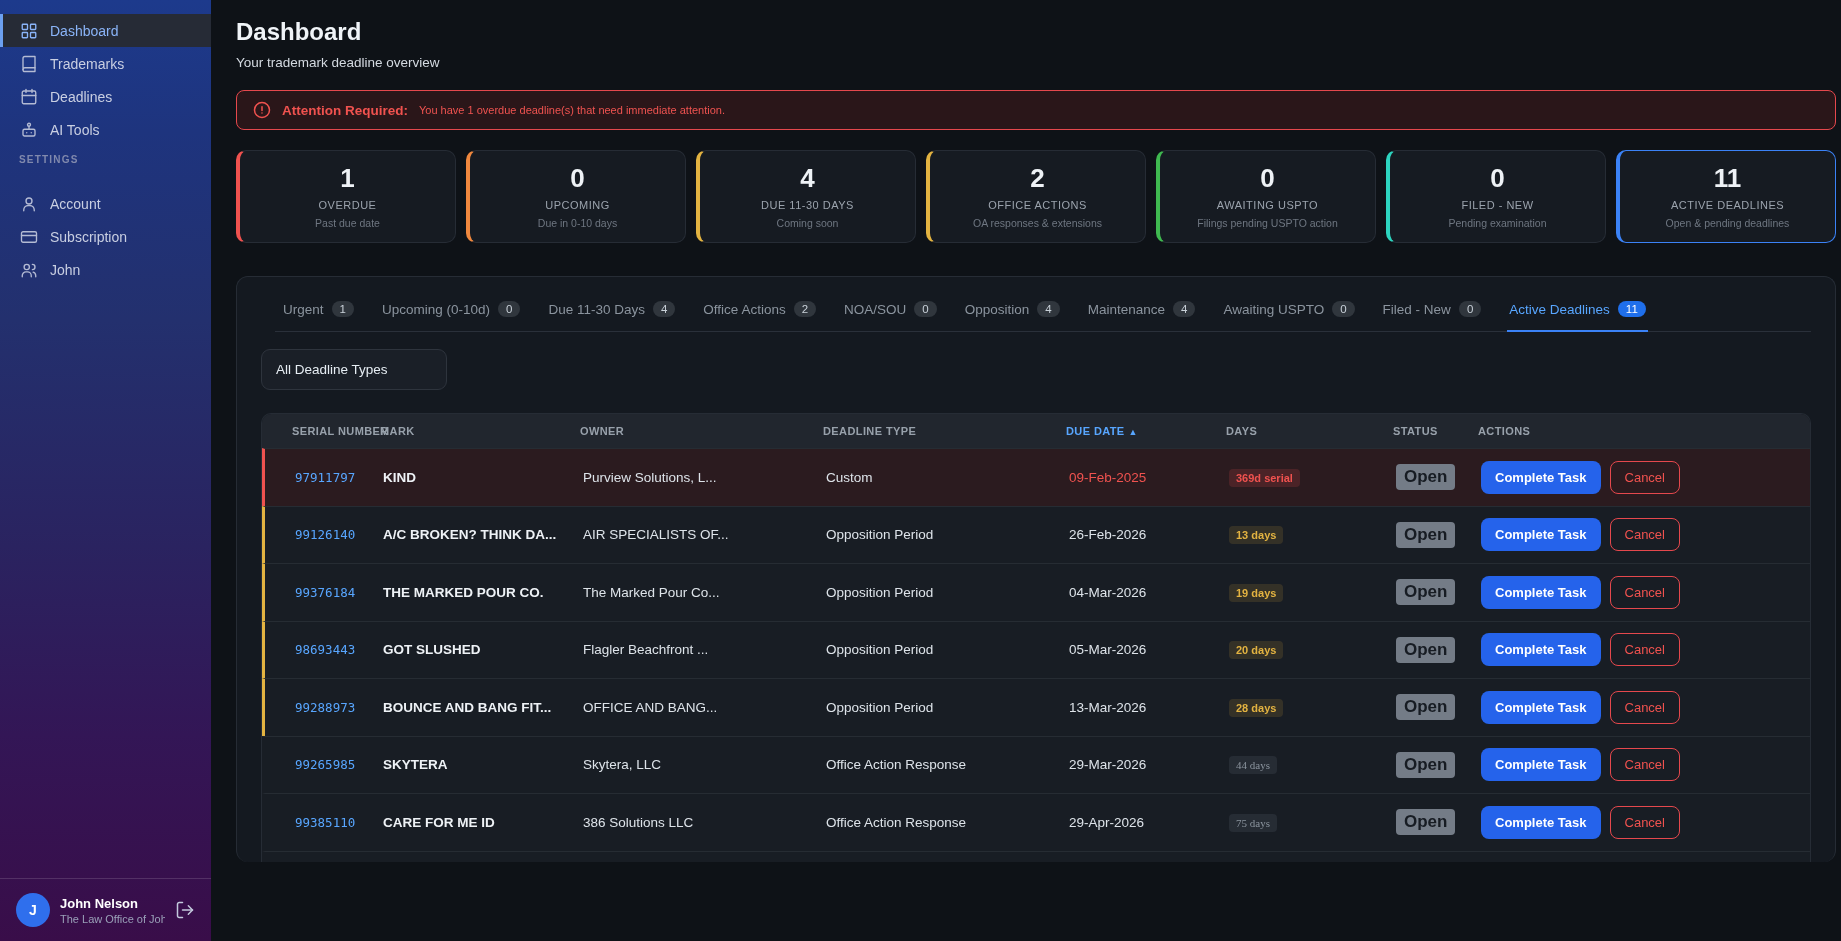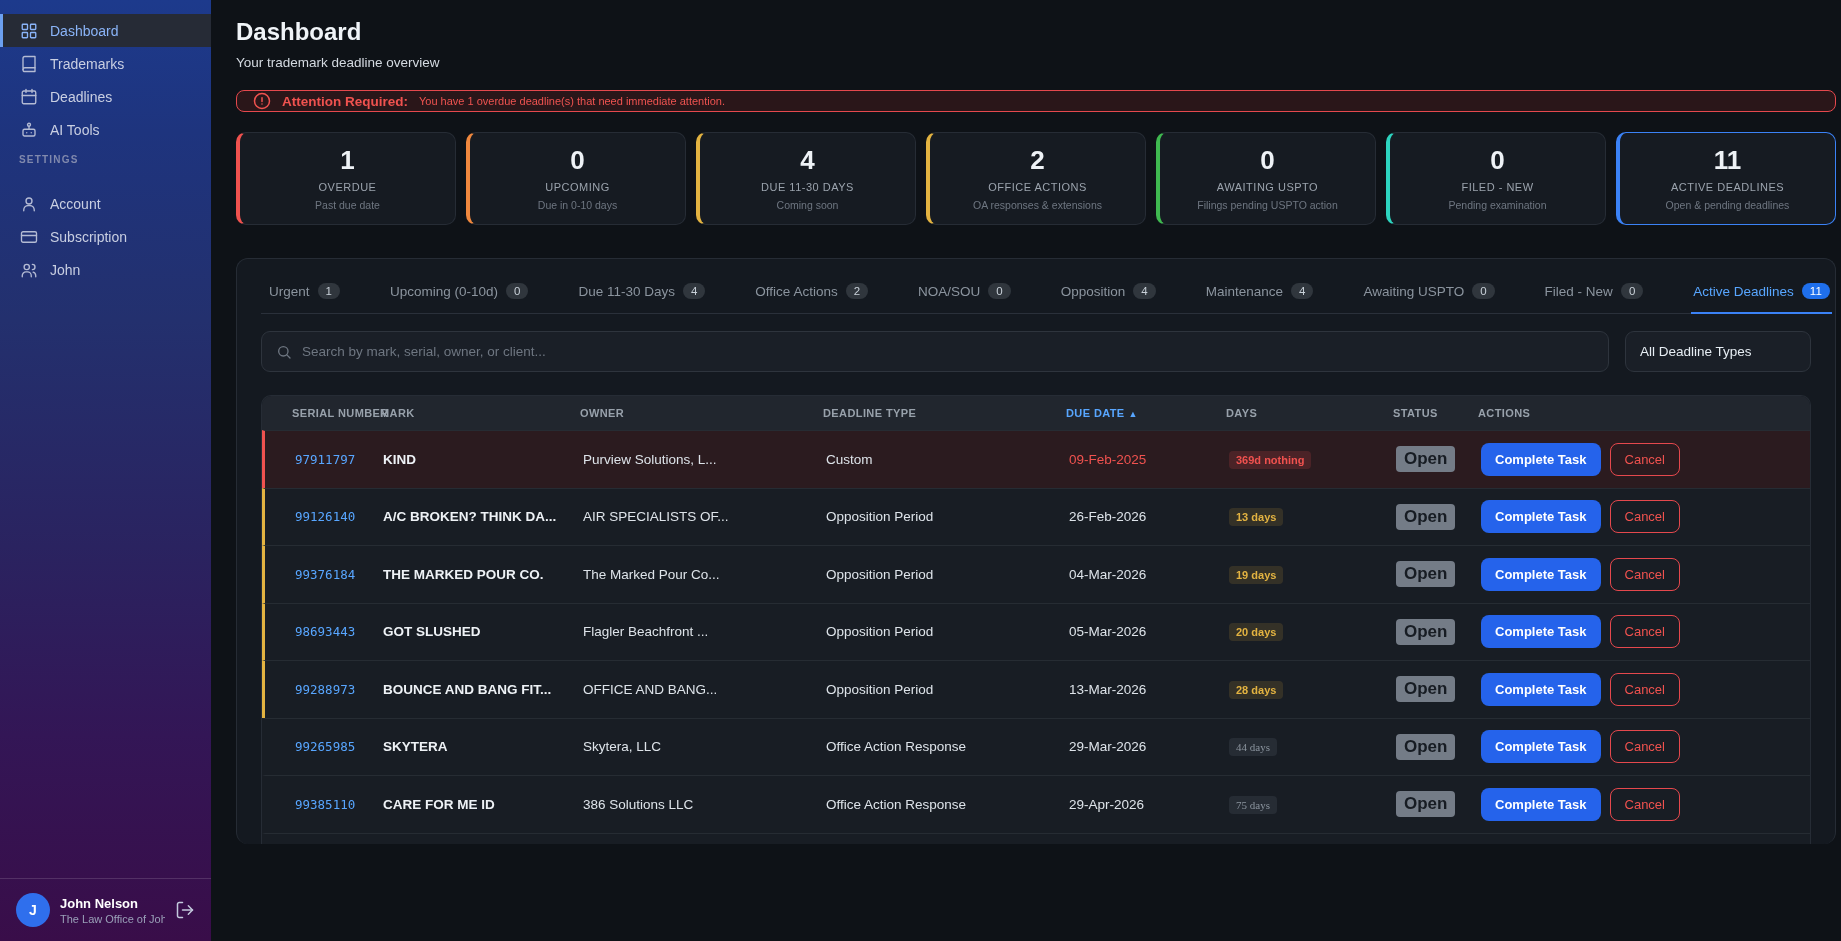--- a/index.html
+++ b/index.html
@@ -29,37 +29,37 @@
   .user-name { font-size:13px; font-weight:700; color:#ffffff; }
   .user-org { font-size:11px; color:#9aa0b8; margin-top:2px; white-space:nowrap; overflow:hidden; }
   .logout-btn { color:#c3c9dd; display:flex; align-items:center; cursor:pointer; }
 
   
   .main { flex:1; padding:18px 5px 0 25px; min-width:0; }
   .page-title { font-size:24px; font-weight:700; color:#f0f4f8; }
   .page-subtitle { font-size:13.5px; color:#d4dae1; margin-top:9px; }
 
   .alert { margin-top:20px; border:1.5px solid #e5484d; background:#2a1619; border-radius:8px;
-    height:22px; display:flex; align-items:center; gap:11px; padding:0 16px; }
+    height:40px; display:flex; align-items:center; gap:11px; padding:0 16px; }
   .alert-icon { color:#f0524f; display:flex; }
   .alert-title { font-size:13.5px; font-weight:700; color:#f0524f; }
   .alert-msg { font-size:11px; color:#ef5350; }
 
   .stats { display:flex; gap:10px; margin-top:20px; }
   .stat-card { flex:1; background:#161b22; border:1px solid #262c35; border-left:4px solid #444;
     border-radius:10px; height:93px; text-align:center; padding-top:13px; cursor:pointer; }
   .stat-card.selected { border:1.5px solid #3b82f6; border-left:4px solid #3b82f6; }
   .stat-value { font-size:26px; font-weight:700; color:#eef2f6; line-height:1.1; }
   .stat-label { font-size:11px; letter-spacing:0.5px; color:#9ba3ad; margin-top:6px; }
   .stat-sub { font-size:10.5px; color:#6e7681; margin-top:6px; }
 
   
   .panel { margin-top:33px; background:#141920; border:1px solid #262c35; border-radius:12px;
     border-bottom:none; padding:18px 24px 0 24px; height:586px; overflow:hidden; }
-  .tabs { display:flex; gap:46px; border-bottom:1px solid #2a303a; padding:0 6px; }
+  .tabs { display:flex; gap:24px; border-bottom:1px solid #2a303a; padding:0 6px;margin-left:14px; }
   .tab { display:flex; align-items:center; gap:8px; padding:6px 2px 13px 2px; font-size:13.5px; color:#8b949e;
     cursor:pointer; border-bottom:2px solid transparent; margin-bottom:-1px; white-space:nowrap; }
   .tab-badge { background:#30363d; color:#c9d1d9; border-radius:999px; font-size:11.5px; padding:2px 8px; }
   .tab.active { color:#58a6ff; border-bottom-color:#3b82f6; }
   .tab.active .tab-badge { background:#1f6feb; color:#ffffff; }
 
   .search-row { display:flex; gap:16px; margin-top:17px; }
   .search-box { flex:1; display:flex; align-items:center; gap:10px; background:#1a1f27; border:1px solid #2e343d;
     border-radius:9px; height:41px; padding:0 14px; color:#6e7681; }
   .search-box input { background:transparent; border:none; outline:none; color:#c9d1d9; font-size:13.5px;
@@ -285,29 +285,20 @@
     <span class="tab-label">Filed - New</span>
     <span class="tab-badge">0</span>
   </div>
         <div class="tab active">
     <span class="tab-label">Active Deadlines</span>
     <span class="tab-badge">11</span>
   </div>
       </div>
 
     <div class="search-row">
-      <div class="search-box">
-        <span style="display:flex">
-          <svg width="16" height="16" viewBox="0 0 24 24" fill="none" stroke="currentColor" stroke-width="2" stroke-linecap="round">
-            <circle cx="11" cy="11" r="7"></circle>
-              <line x1="21" y1="21" x2="16.3" y2="16.3"></line>
-          </svg>
-        </span>
-        <input type="text" placeholder="Search by mark, serial, owner, or client..." style="">
-      </div>
       <div class="type-select">All Deadline Types</div>
     </div>
 
     <div class="table">
       <div class="tgrid thead">
         <div class="th">SERIAL NUMBER</div>
         <div class="th">MARK</div>
         <div class="th">OWNER</div>
         <div class="th">DEADLINE TYPE</div>
         <div class="th sorted"><span>DUE DATE</span><span class="sort-arrow">▲</span></div>
@@ -315,21 +306,21 @@
         <div class="th">STATUS</div>
         <div class="th">ACTIONS</div>
       </div>
       <div id="tbody">
           <div class="tgrid trow overdue">
     <div class="cell serial">97911797</div>
     <div class="cell mark">KIND</div>
     <div class="cell owner">Purview Solutions, L...</div>
     <div class="cell dtype">Custom</div>
     <div class="cell due">09-Feb-2025</div>
-    <div class="cell"><span class="days-badge overdue">369d nothing</span></div>
+    <div class="cell"><span class="days-badge overdue">369d serial</span></div>
     <div class="cell"><span class="status-badge">Open</span></div>
     <div class="cell actions-cell">
       <button class="btn-complete">Complete Task</button>
       <button class="btn-cancel">Cancel</button>
     </div>
   </div>
           <div class="tgrid trow accent-yellow">
     <div class="cell serial">99126140</div>
     <div class="cell mark">A/C BROKEN? THINK DA...</div>
     <div class="cell owner">AIR SPECIALISTS OF...</div>

